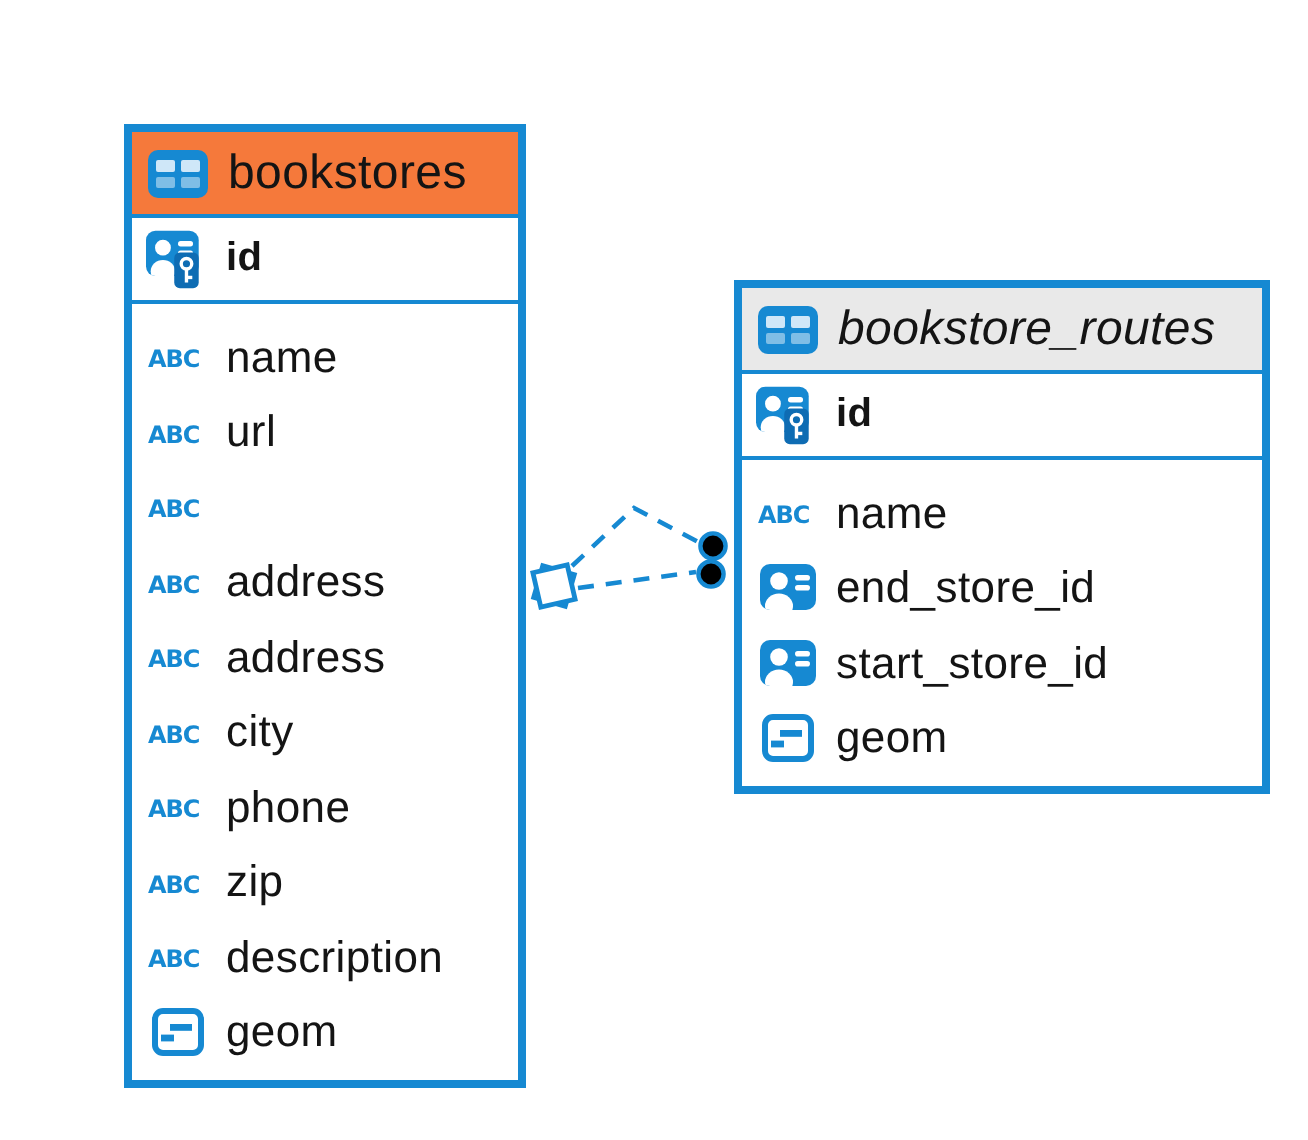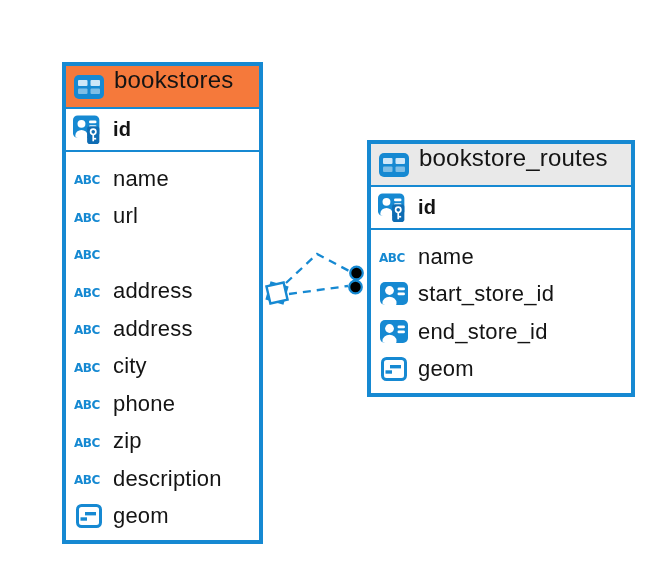--- a/index.html
+++ b/index.html
@@ -22,26 +22,26 @@
   .er-table{
     position:absolute;
     border:4px solid var(--accent);
     background:#fff;
   }
   .t-bookstores{left:62px;top:62px;width:201px;}
   .t-routes{left:367px;top:140px;width:268px;}
 
   .thead{
     height:43px;
-    display:flex;gap:9px;
+    display:flex;align-items:center;gap:9px;
     padding-left:7px;
     border-bottom:2px solid var(--accent);
   }
   .thead.orange{background:var(--orange);}
-  .thead.gray{background:var(--gray-header);}
+  .thead.gray{background:var(--gray-header);font-style:italic;}
   .tname{
     font-size:24px;color:var(--ink);
     letter-spacing:.2px;white-space:nowrap;
   }
 
   .pk-row{
     height:43px;
     display:flex;align-items:center;gap:8px;
     padding-left:7px;
     border-bottom:2px solid var(--accent);
@@ -258,56 +258,56 @@
           <svg width="30" height="15" viewBox="0 0 30 15">
               <text x="0" y="12.5" font-family="DejaVu Sans, Liberation Sans, sans-serif" font-size="12" font-weight="bold" letter-spacing="-0.5" fill="#1689D2">ABC</text>
             </svg>
         </span>
         <span class="cname">name</span>
       </div>
       <div class="col-row">
         <span class="icon">
           <svg width="29" height="24" viewBox="0 0 29 24">
             <defs>
+                <clipPath id="cardD">
+                  <rect x="0" y="0" width="28" height="23" rx="5"></rect>
+                </clipPath>
+              </defs>
+            <rect x="0" y="0" width="28" height="23" rx="5" fill="#1689D2"></rect>
+            <g clip-path="url(#cardD)">
+              <circle cx="9.5" cy="8.5" r="4.4" fill="#ffffff"></circle>
+              <ellipse cx="9.5" cy="21" rx="7" ry="6.2" fill="#ffffff"></ellipse>
+            </g>
+            <rect x="17.5" y="5.5" width="7.5" height="2.8" rx="1.4" fill="#ffffff"></rect>
+            <rect x="17.5" y="10.5" width="7.5" height="2.8" rx="1.4" fill="#ffffff"></rect>
+          </svg>
+        </span>
+        <span class="cname">end_store_id</span>
+      </div>
+      <div class="col-row">
+        <span class="icon">
+          <svg width="29" height="24" viewBox="0 0 29 24">
+            <defs>
                 <clipPath id="cardC">
                   <rect x="0" y="0" width="28" height="23" rx="5"></rect>
                 </clipPath>
               </defs>
             <rect x="0" y="0" width="28" height="23" rx="5" fill="#1689D2"></rect>
             <g clip-path="url(#cardC)">
               <circle cx="9.5" cy="8.5" r="4.4" fill="#ffffff"></circle>
               <ellipse cx="9.5" cy="21" rx="7" ry="6.2" fill="#ffffff"></ellipse>
             </g>
             <rect x="17.5" y="5.5" width="7.5" height="2.8" rx="1.4" fill="#ffffff"></rect>
             <rect x="17.5" y="10.5" width="7.5" height="2.8" rx="1.4" fill="#ffffff"></rect>
           </svg>
         </span>
         <span class="cname">start_store_id</span>
       </div>
       <div class="col-row">
         <span class="icon">
-          <svg width="29" height="24" viewBox="0 0 29 24">
-            <defs>
-                <clipPath id="cardD">
-                  <rect x="0" y="0" width="28" height="23" rx="5"></rect>
-                </clipPath>
-              </defs>
-            <rect x="0" y="0" width="28" height="23" rx="5" fill="#1689D2"></rect>
-            <g clip-path="url(#cardD)">
-              <circle cx="9.5" cy="8.5" r="4.4" fill="#ffffff"></circle>
-              <ellipse cx="9.5" cy="21" rx="7" ry="6.2" fill="#ffffff"></ellipse>
-            </g>
-            <rect x="17.5" y="5.5" width="7.5" height="2.8" rx="1.4" fill="#ffffff"></rect>
-            <rect x="17.5" y="10.5" width="7.5" height="2.8" rx="1.4" fill="#ffffff"></rect>
-          </svg>
-        </span>
-        <span class="cname">end_store_id</span>
-      </div>
-      <div class="col-row">
-        <span class="icon">
           <svg width="26" height="24" viewBox="0 0 26 24">
             <rect x="1.5" y="1.5" width="23" height="21" rx="4" fill="#ffffff" stroke="#1689D2" stroke-width="3"></rect>
             <rect x="9" y="8" width="11" height="3.4" fill="#1689D2"></rect>
             <rect x="4.5" y="13.3" width="6.5" height="3.4" fill="#1689D2"></rect>
           </svg>
         </span>
         <span class="cname">geom</span>
       </div>
     </div>
   </div>

